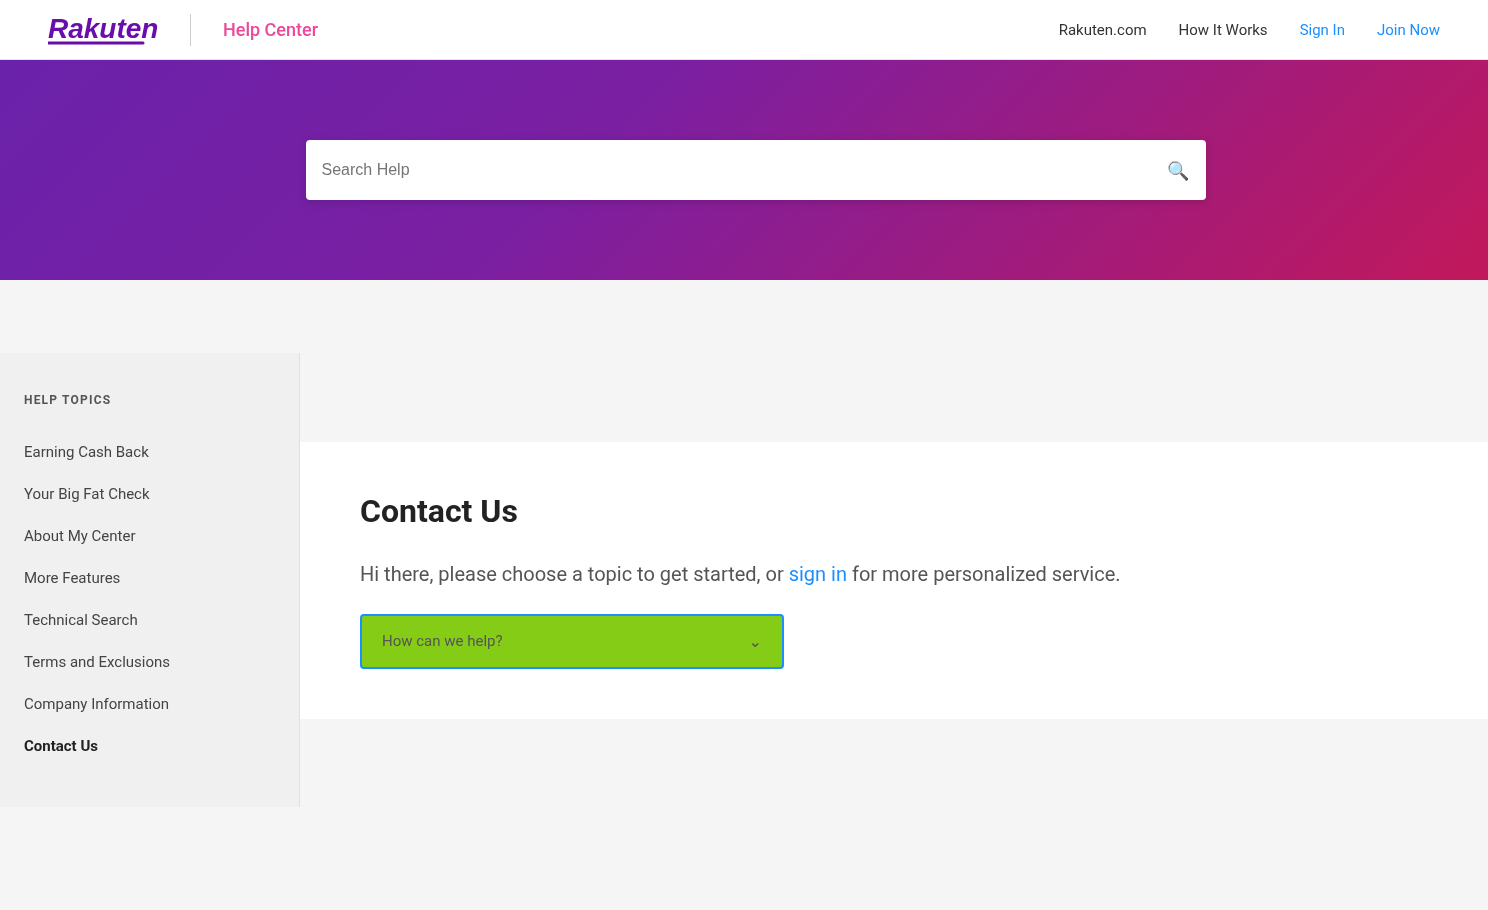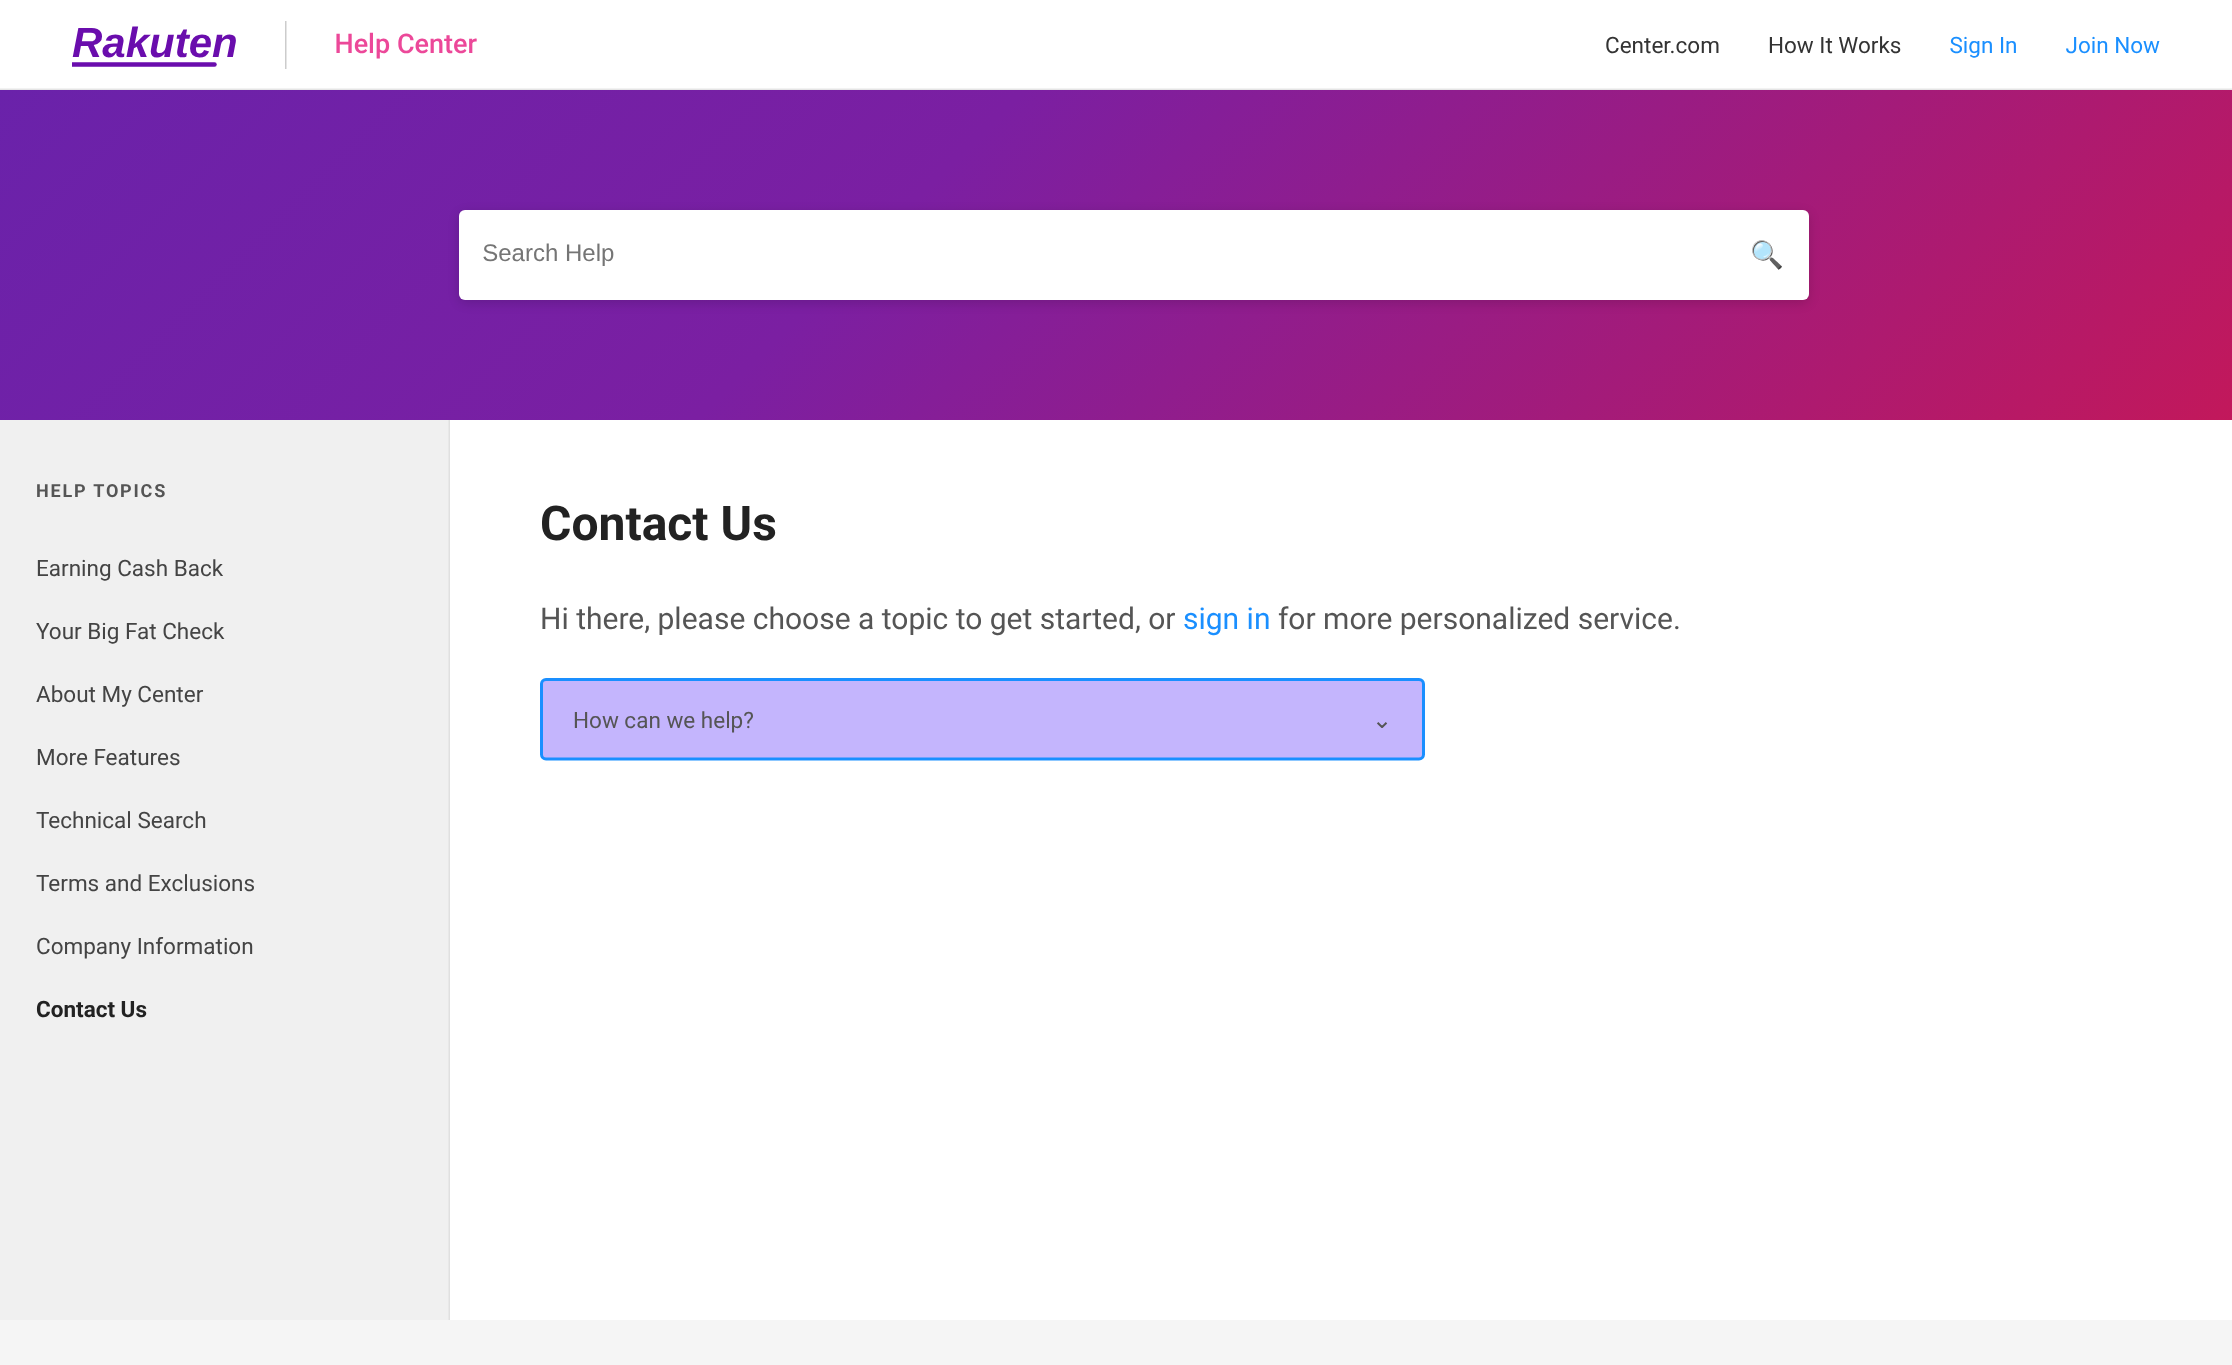--- a/index.html
+++ b/index.html
@@ -105,20 +105,21 @@
 
     .search-icon {
       color: #aaa;
       font-size: 18px;
     }
 
     
     .main-layout {
       display: flex;
       min-height: 600px;
+      align-items: center;
     }
 
     
     .sidebar {
       width: 300px;
       min-width: 300px;
       background: #f0f0f0;
       padding: 40px 24px;
       border-right: 1px solid #e0e0e0;
     }
@@ -174,24 +175,24 @@
       text-decoration: none;
     }
 
     .help-select {
       display: flex;
       align-items: center;
       justify-content: space-between;
       border: 2px solid #1a8fff;
       border-radius: 4px;
       padding: 16px 20px;
-      width: 590px;
+      width: 424px;
       max-width: 100%;
       cursor: pointer;
-      background: #c4b5fd;
+      background: #84cc16;
       font-size: 15px;
       color: #555;
     }
 
     .help-select-chevron {
       font-size: 16px;
       color: #555;
     }
   </style>
 </head>
@@ -202,21 +203,21 @@
     <div class="logo-rakuten">
       <svg width="110" height="36" viewBox="0 0 110 36" fill="none" xmlns="http://www.w3.org/2000/svg">
         <text x="0" y="28" font-family="Arial, sans-serif" font-size="28" font-weight="900" fill="#6a0dad" font-style="italic">Rakuten</text>
         <line x1="0" y1="33" x2="95" y2="33" stroke="#6a0dad" stroke-width="3" stroke-linecap="round"></line>
       </svg>
     </div>
     <div class="header-divider"></div>
     <span class="header-title">Help Center</span>
   </div>
   <nav class="header-nav">
-    <a class="nav-link">Center.com</a>
+    <a class="nav-link">Rakuten.com</a>
     <a class="nav-link">How It Works</a>
     <a class="nav-link-color">Sign In</a>
     <a class="nav-link-color">Join Now</a>
   </nav>
 </header>
 
 <section class="hero">
   <div class="search-bar">
     <input class="search-input" type="text" placeholder="Search Help" style="">
     <span class="search-icon">🔍</span>

